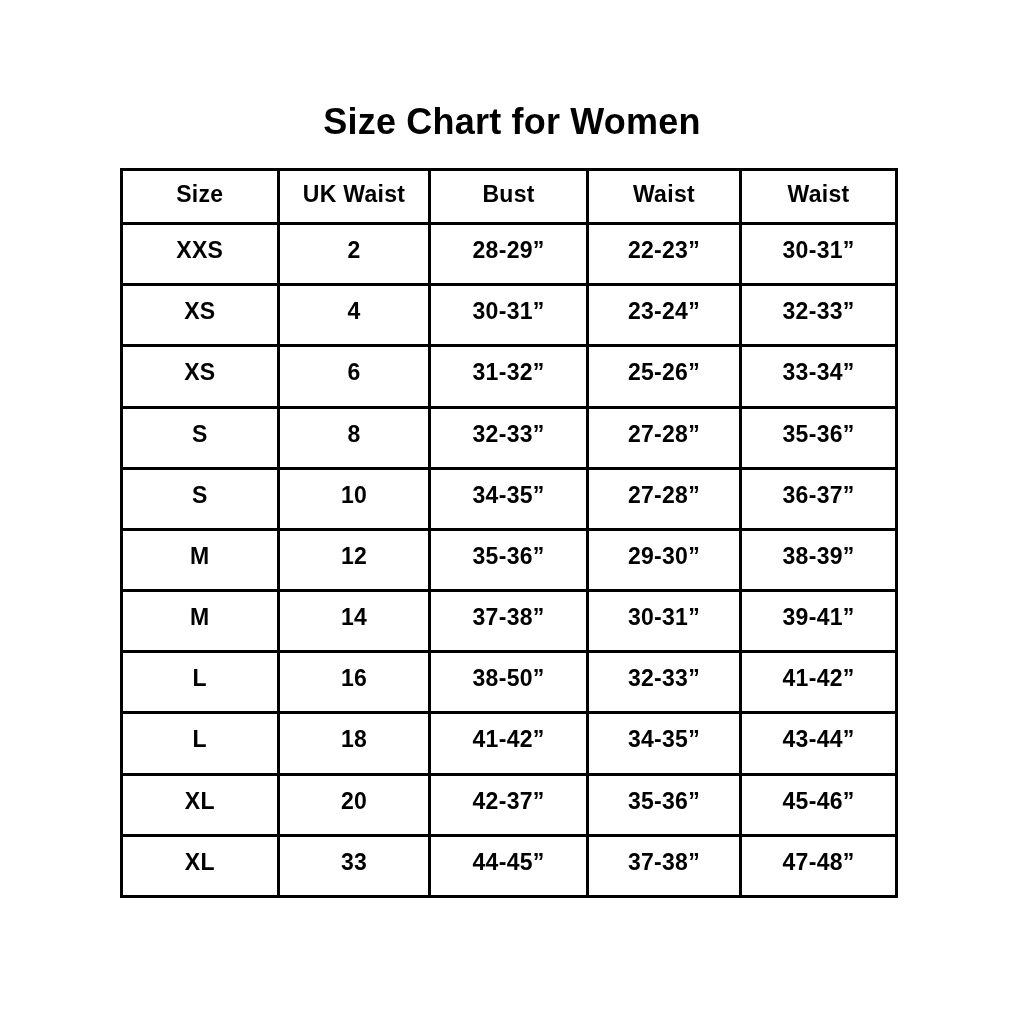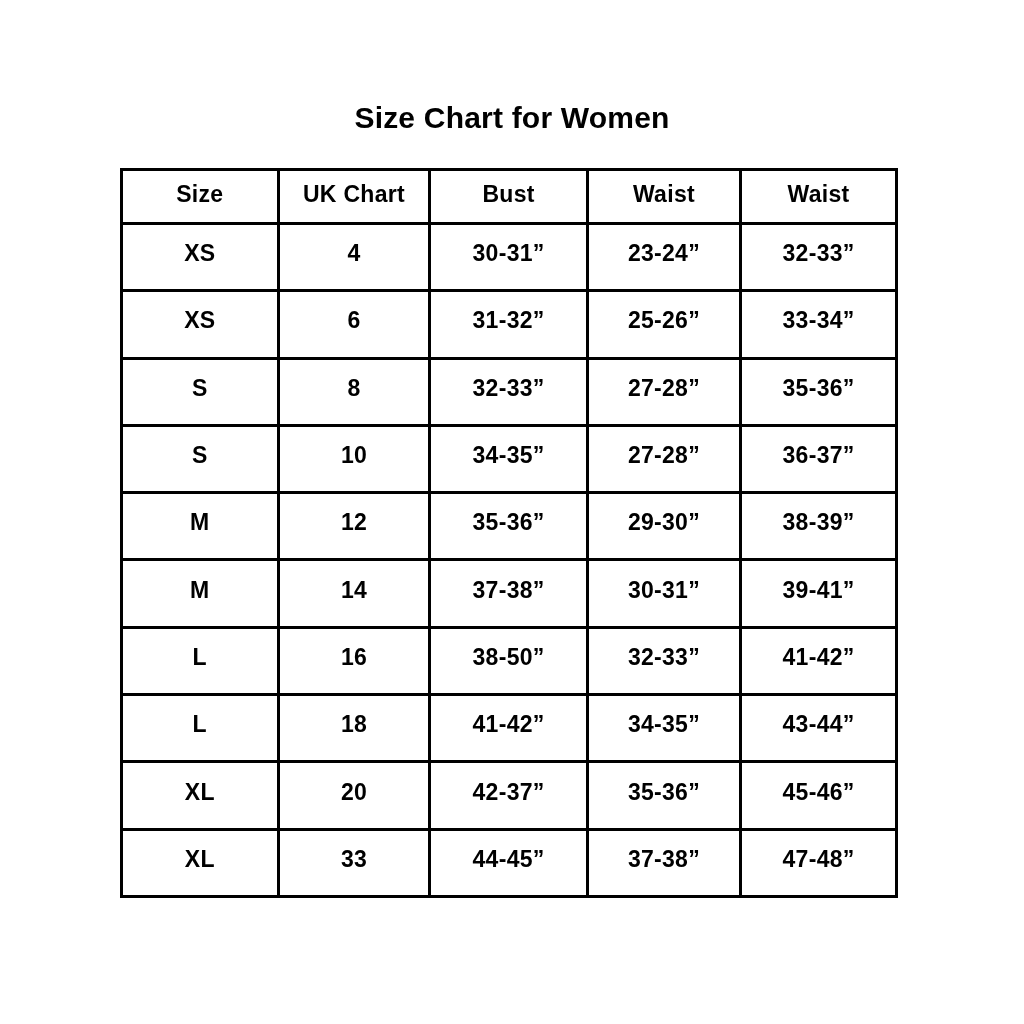--- a/index.html
+++ b/index.html
@@ -14,21 +14,21 @@
     color: #000000;
     font-family: "Liberation Sans", sans-serif;
     overflow: hidden;
   }
   .page-title {
     position: absolute;
     top: 101px;
     left: 0;
     width: 1024px;
     text-align: center;
-    font-size: 30px;
+    font-size: 36px;
     font-weight: bold;
     letter-spacing: 0.2px;
     margin: 0;
   }
   table.size-table {
     position: absolute;
     left: 120px;
     top: 168px;
     width: 778px;
     height: 730px;
@@ -65,27 +65,34 @@
   <colgroup>
     <col style="width:20.2%">
     <col style="width:19.6%">
     <col style="width:20.3%">
     <col style="width:19.8%">
     <col style="width:20.1%">
   </colgroup>
   <thead>
     <tr>
       <th>Size</th>
-      <th>UK Chart</th>
+      <th>UK Waist</th>
       <th>Bust</th>
       <th>Waist</th>
       <th>Waist</th>
     </tr>
   </thead>
   <tbody>
+      <tr>
+        <td>XXS</td>
+        <td>2</td>
+        <td>28-29”</td>
+        <td>22-23”</td>
+        <td>30-31”</td>
+      </tr>
       <tr>
         <td>XS</td>
         <td>4</td>
         <td>30-31”</td>
         <td>23-24”</td>
         <td>32-33”</td>
       </tr>
       <tr>
         <td>XS</td>
         <td>6</td>

